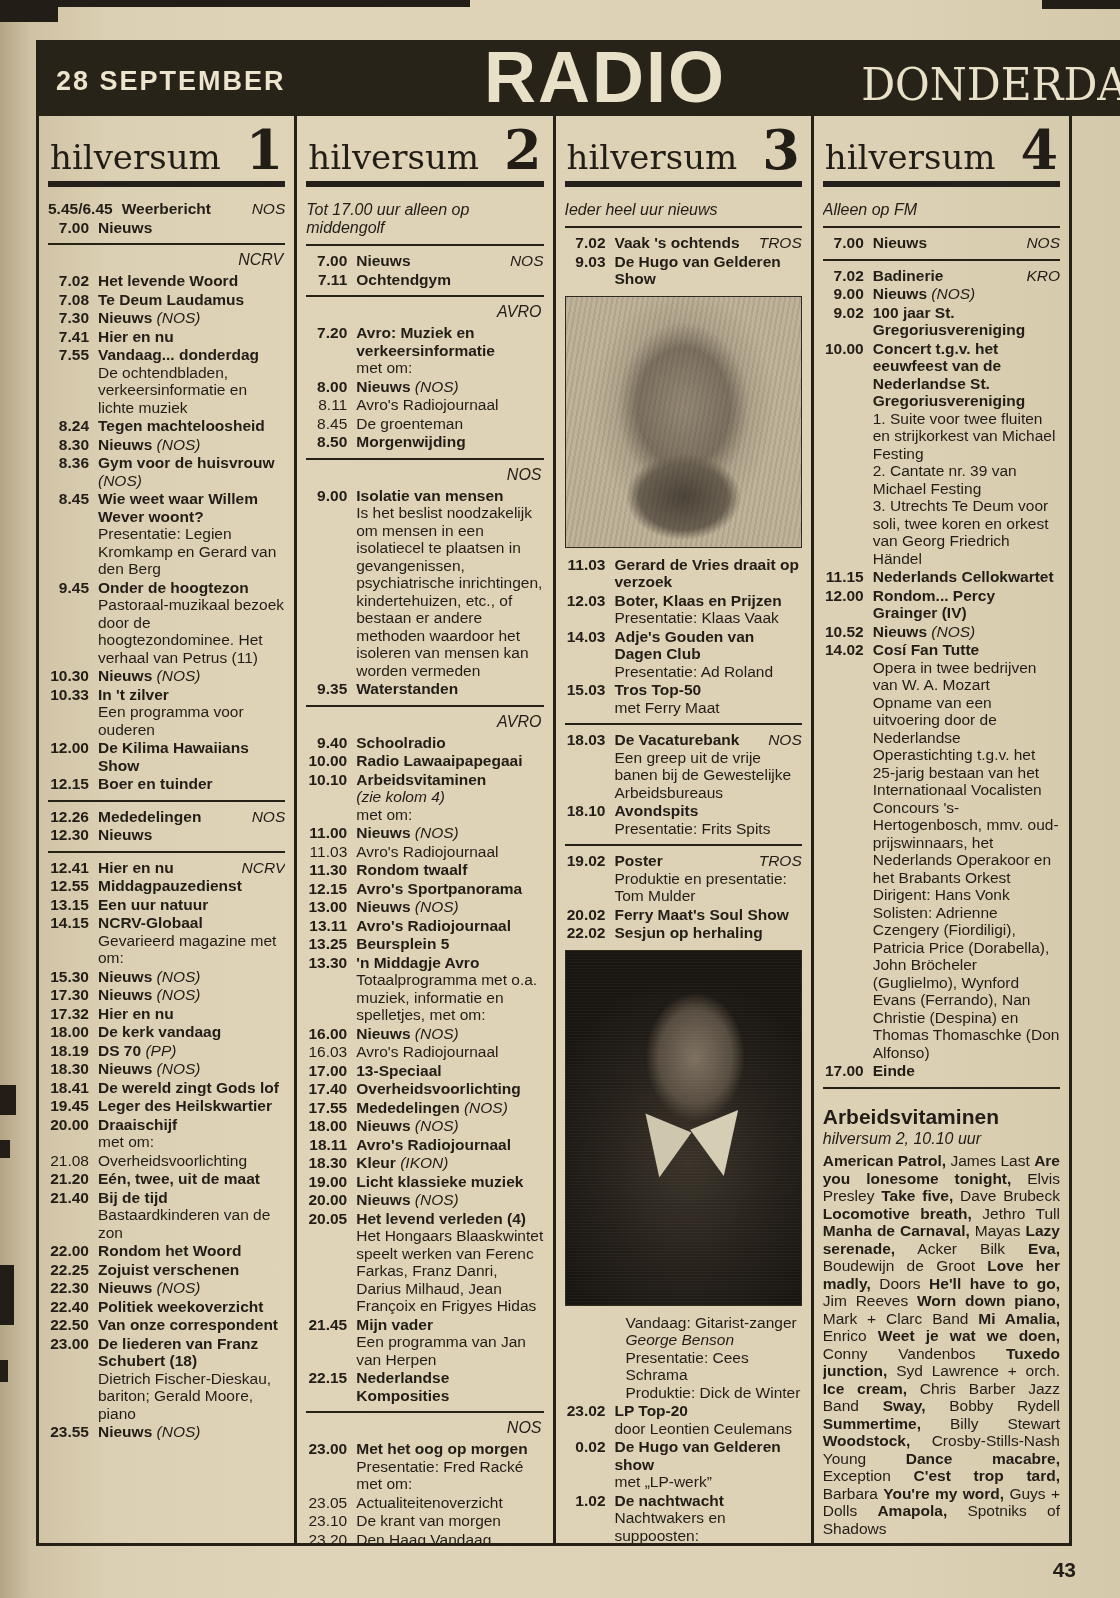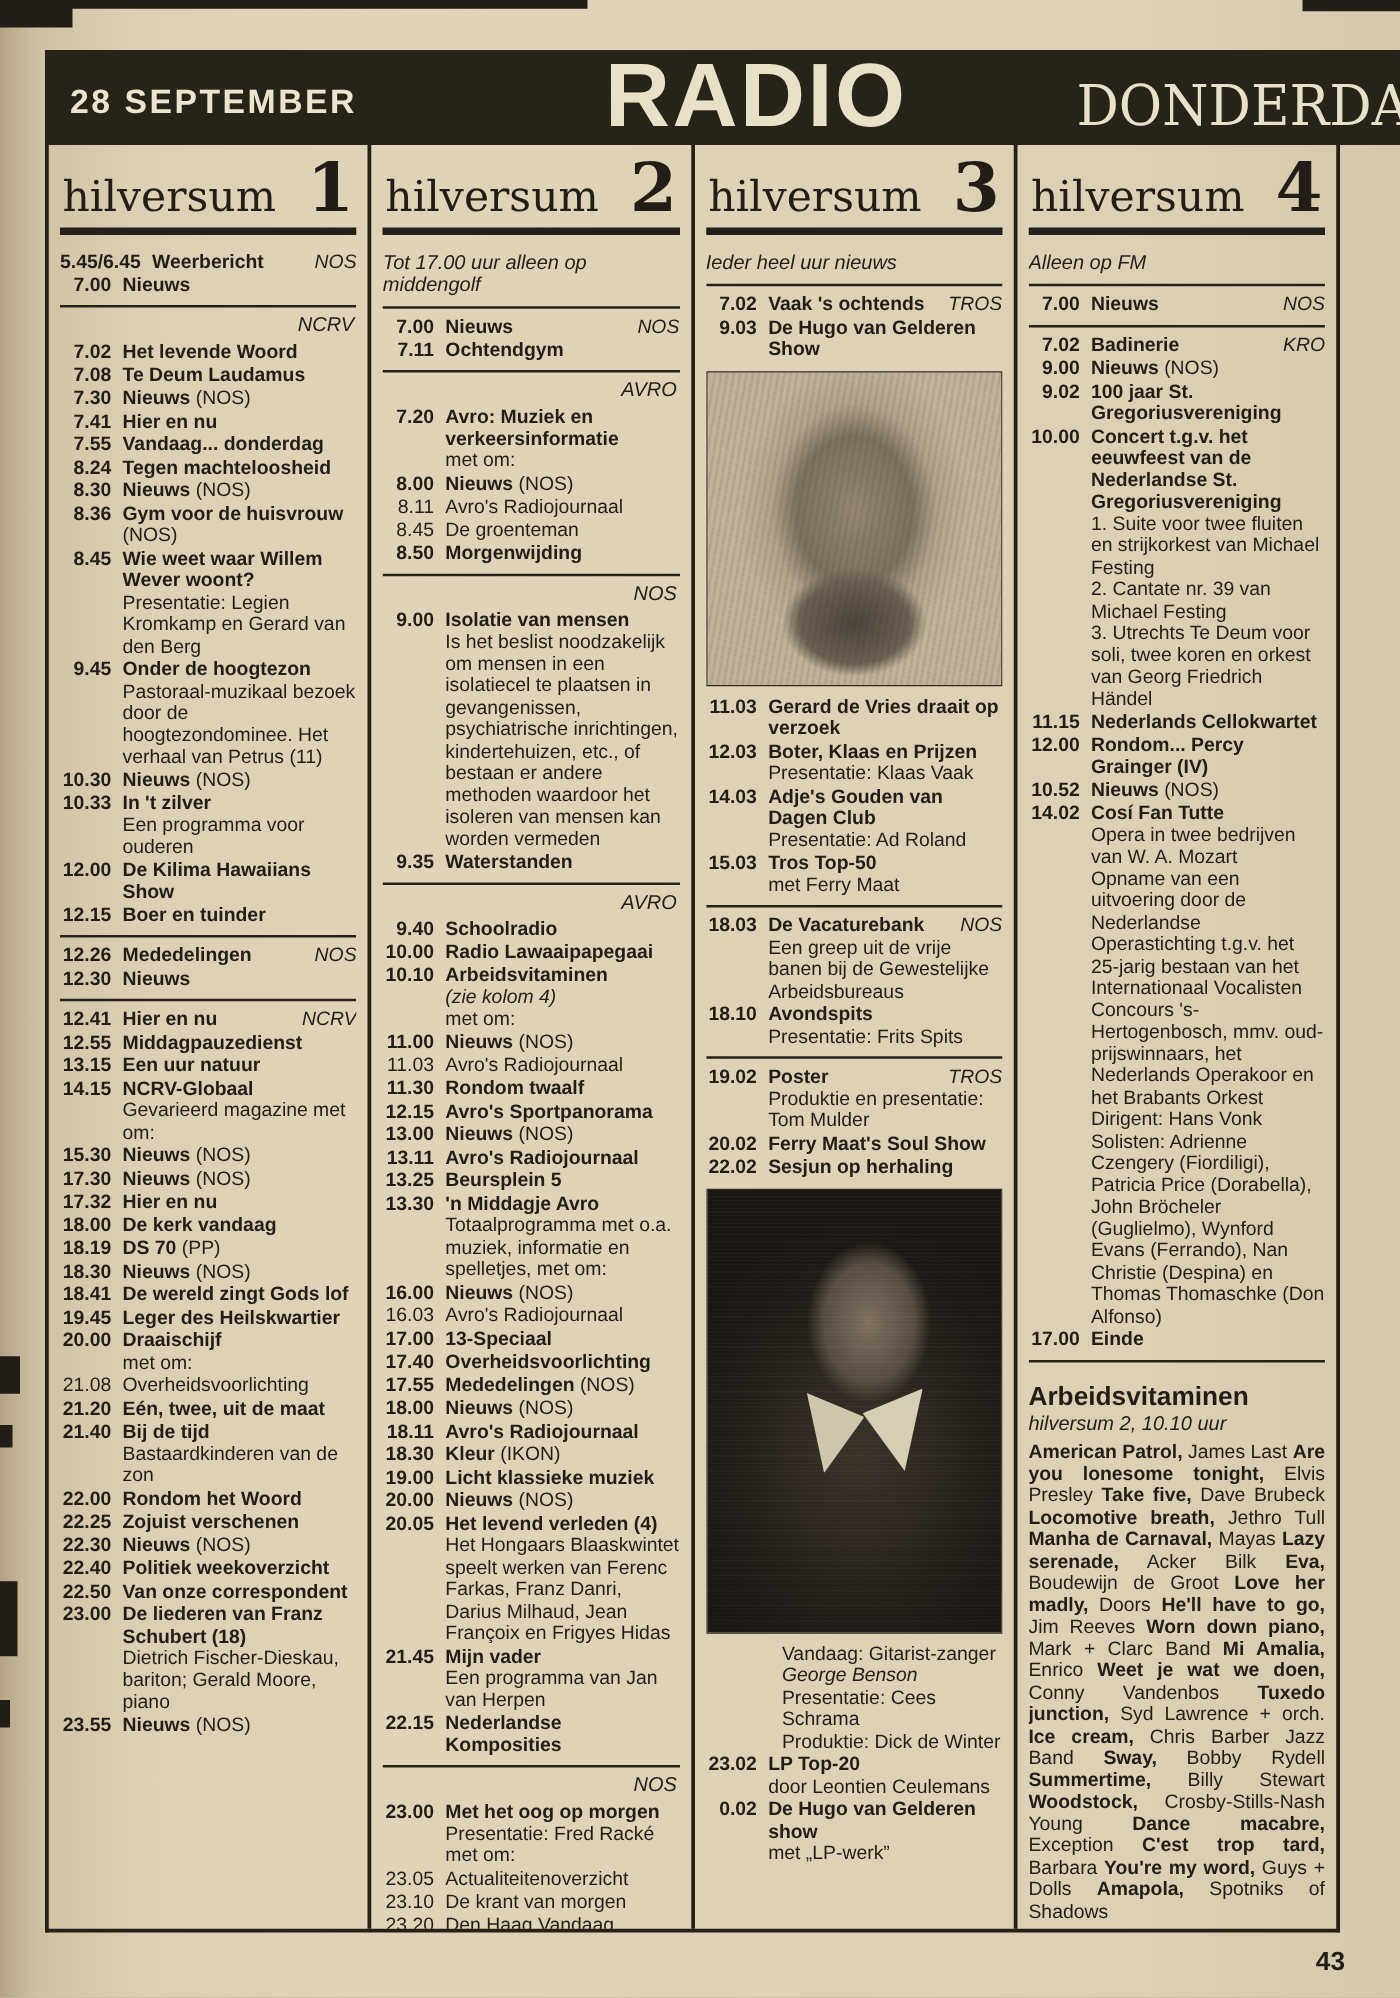--- a/index.html
+++ b/index.html
@@ -26,21 +26,21 @@
   
   .divider{border:none;border-top:2px solid #272218;margin:7px 0 6px 0;height:0;}
   .note{font-style:italic;font-size:16px;margin:2px 0 4px 0;}
   .org{text-align:right;font-style:italic;font-size:16px;margin:1px 2px 3px 0;}
   .prog{display:flex;margin:1px 0;}
   .prog .time{flex:none;min-width:50px;text-align:right;padding-right:9px;font-weight:bold;white-space:nowrap;box-sizing:border-box;}
   .prog .content{flex:1;min-width:0;}
   .prog .t{font-weight:bold;}
   .prog.light .time,.prog.light .t{font-weight:normal;}
   .tag{float:right;font-style:italic;font-weight:normal;padding-left:6px;}
-  .inl{font-weight:normal;}
+  .inl{font-style:italic;font-weight:normal;}
   .desc{font-weight:normal;}
   .desc.it{font-style:italic;}
   .caption{margin-left:61px;margin-top:2px;}
   .caption .cl span.i{font-style:italic;}
   .feature-heading{font-size:21px;font-weight:bold;margin:16px 0 1px 0;}
   .songs{text-align:justify;margin-top:2px;}
   .songs .b{font-weight:bold;}
   
   .photo{width:100%;box-sizing:border-box;border:1px solid #2f2a22;margin:8px 0;position:relative;overflow:hidden;}
   .photo-announcer{height:252px;background-color:#b4a88e;
@@ -119,20 +119,21 @@
           <div class="prog">
             <div class="time">7.41</div>
             <div class="content">
               <div class="tl"><span class="t">Hier en nu</span></div>
             </div>
           </div>
           <div class="prog">
             <div class="time">7.55</div>
             <div class="content">
               <div class="tl"><span class="t">Vandaag... donderdag</span></div>
+              <div class="desc">De ochtendbladen, verkeersinformatie en lichte muziek</div>
             </div>
           </div>
           <div class="prog">
             <div class="time">8.24</div>
             <div class="content">
               <div class="tl"><span class="t">Tegen machteloosheid</span></div>
             </div>
           </div>
           <div class="prog">
             <div class="time">8.30</div>
@@ -686,20 +687,27 @@
             <div class="content">
               <div class="tl"><span class="t">LP Top-20</span></div>
               <div class="desc">door Leontien Ceulemans</div>
             </div>
           </div>
           <div class="prog">
             <div class="time">0.02</div>
             <div class="content">
               <div class="tl"><span class="t">De Hugo van Gelderen show</span></div>
               <div class="desc">met „LP-werk”</div>
+            </div>
+          </div>
+          <div class="prog">
+            <div class="time">1.02</div>
+            <div class="content">
+              <div class="tl"><span class="t">De nachtwacht</span></div>
+              <div class="desc">Nachtwakers en suppoosten:</div>
             </div>
           </div>
         </div>
     </div>
     <div class="column">
       <div class="col-header">
         <span class="col-title">hilversum</span>
         <span class="col-num">4</span>
       </div>
       <div class="col-body">

